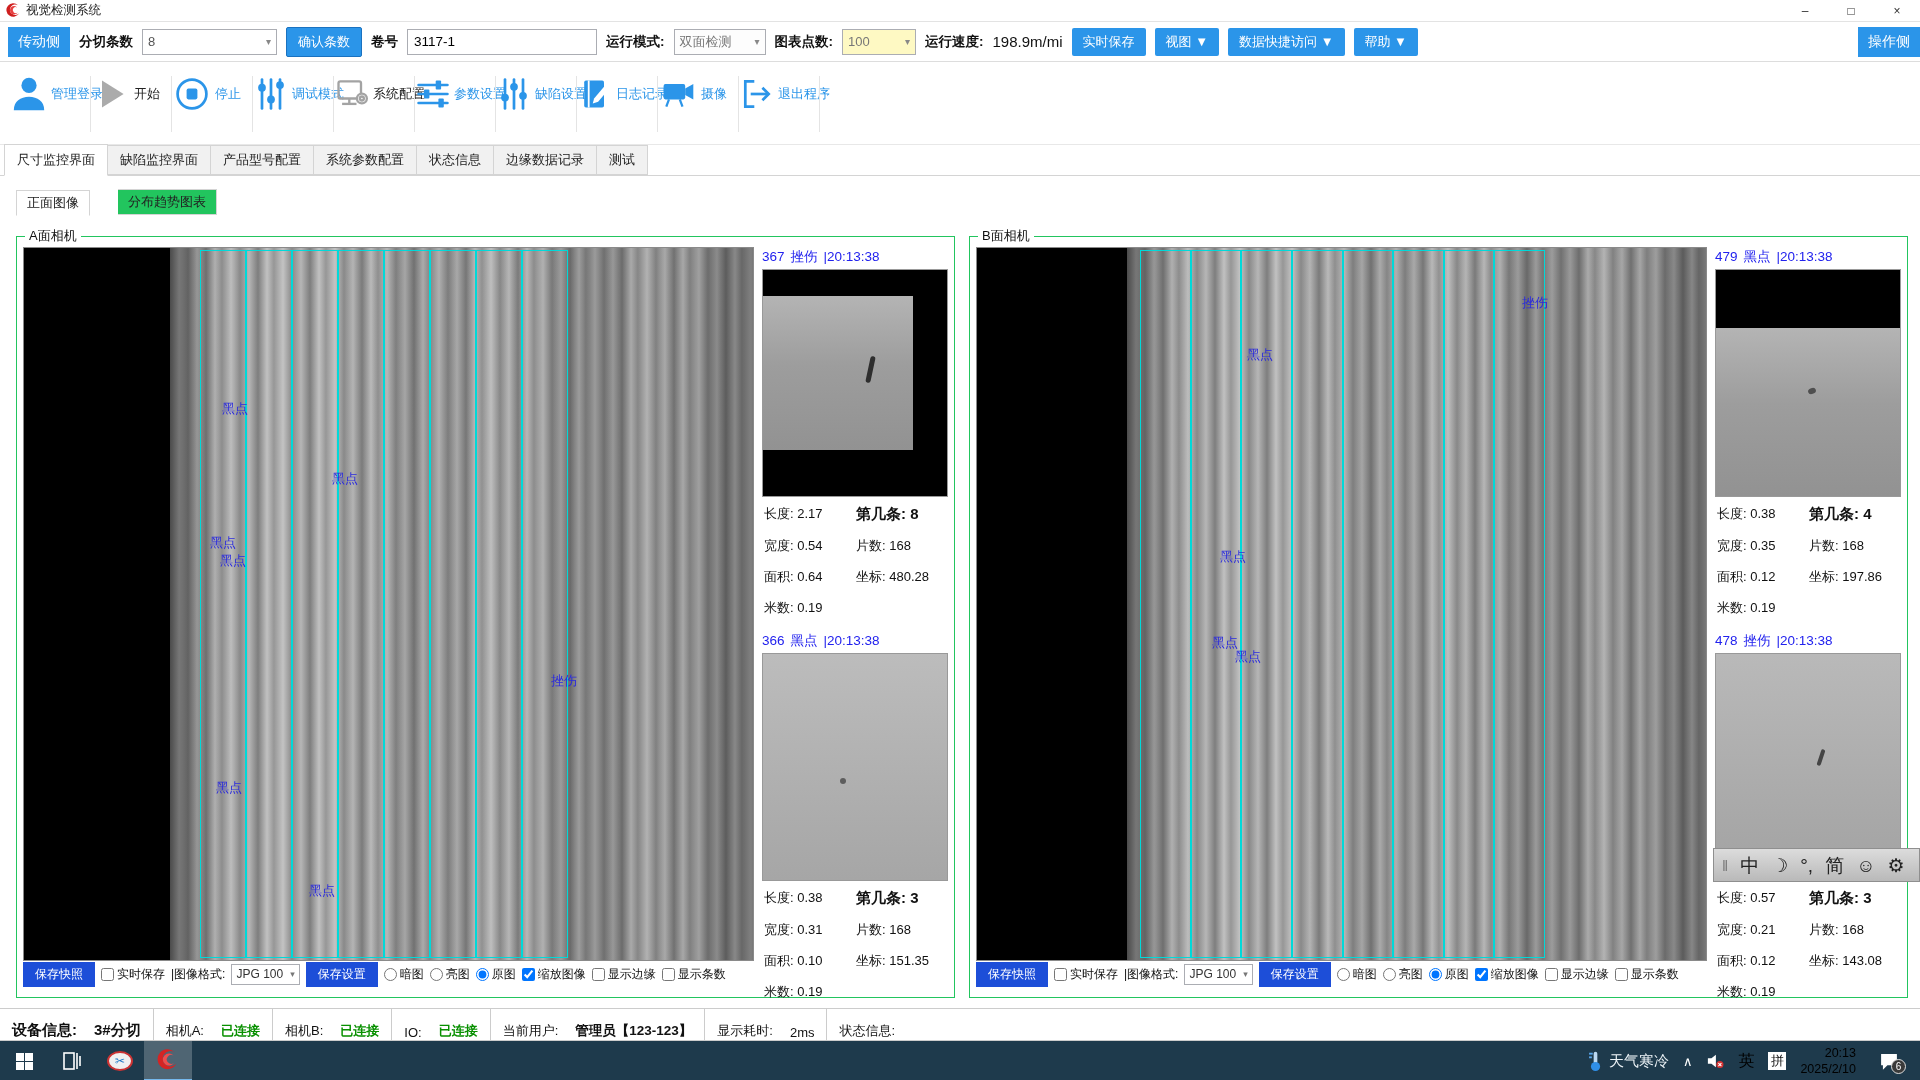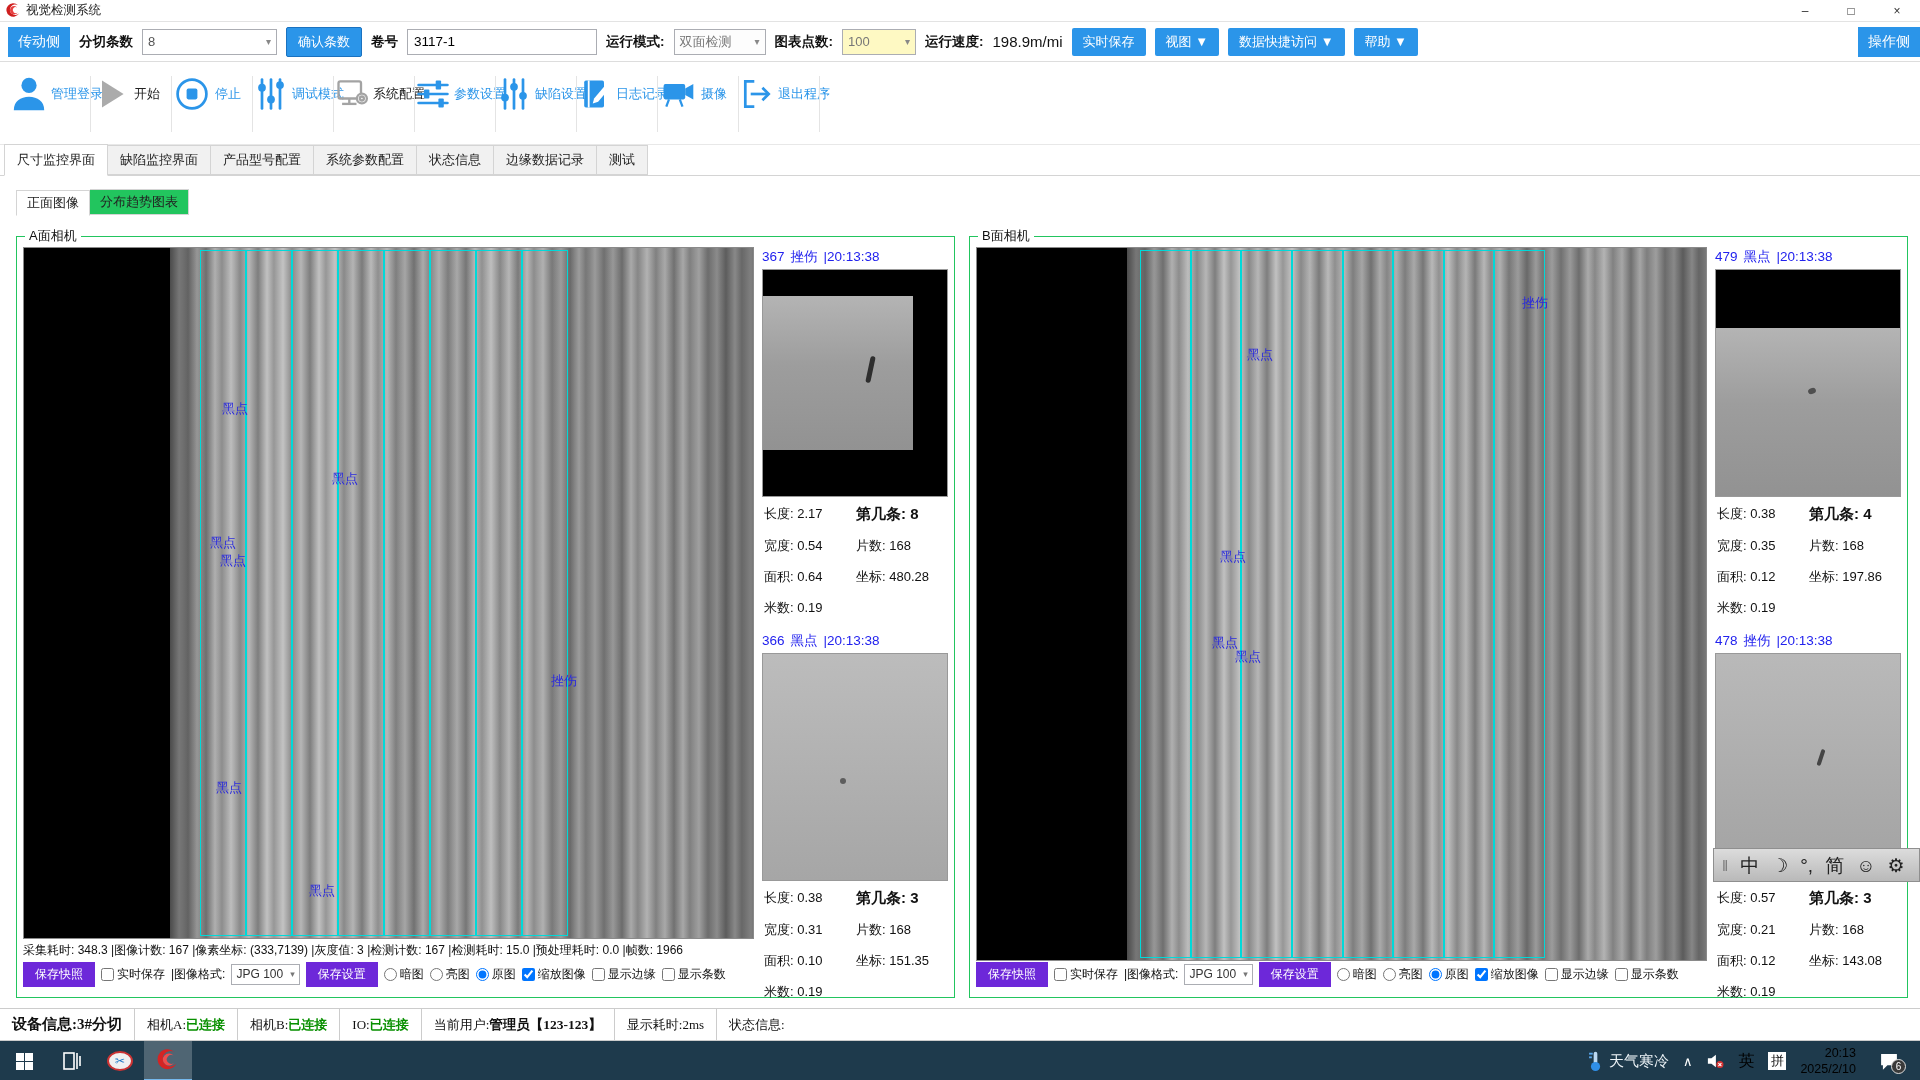--- a/index.html
+++ b/index.html
@@ -34,21 +34,21 @@
   .tool .ticon { width:40px; height:40px; display:flex; align-items:center; justify-content:center; }
   .tool .tlabel { font-size:13px; color:#2b95e9; white-space:nowrap; }
   .tool.muted .tlabel { color:#222; }
   .iconbar .sep { width:1px; height:56px; background:#e4e4e4; margin-top:2px; }
 
   
   .tabstrip { height:31px; display:flex; align-items:flex-end; padding-left:4px; border-bottom:1px solid #d4d4d4; background:#fff; }
   .tab { font-size:13px; padding:0 12px; line-height:28px; background:#f1f1f1; border:1px solid #d4d4d4; border-left:none; color:#222; }
   .tab:first-child { border-left:1px solid #d4d4d4; }
   .tab.active { background:#fff; border-bottom:1px solid #fff; margin-bottom:-1px; line-height:30px; font-size:13px; }
-  .subtabs { display:flex; align-items:flex-end; margin:12px 0 0 16px; height:27px; }
+  .subtabs { display:flex; align-items:flex-end; margin:12px 0 0 16px; height:27px;gap:28px; }
   .subtab { font-size:13px; padding:0 10px; line-height:24px; background:#22c55e; border:1px solid #d4d4d4; border-left:none; color:#222; }
   .subtab:first-child { border-left:1px solid #d4d4d4; }
   .subtab.active { background:#fff; border-bottom:1px solid #fff; margin-bottom:-1px; }
 
   
   .panels { display:flex; gap:14px; padding:0 12px 0 16px; margin-top:12px; }
   .gbox { flex:1; height:771px; border:1px solid #22c55e; padding:2px 6px 20px; }
   .gbox legend { font-size:13px; padding:0 4px; margin-left:2px; color:#111; }
   .panel-inner { display:flex; gap:8px; height:740px; }
   .cam-col { flex:1; display:flex; flex-direction:column; min-width:0; }
@@ -61,21 +61,21 @@
   .stripes-a { left:146px; }
   .stripes-b { left:150px; }
   .boxzone { position:absolute; top:2px; bottom:2px; display:flex; }
   .boxzone-a { left:176px; width:368px; }
   .boxzone-b { left:163px; width:405px; }
   .strip { flex:1; border:1px solid #00d9d9; }
   .img-label { position:absolute; color:#2b2bdd; font-size:13px; white-space:nowrap; }
 
   .status-line { height:22px; display:flex; align-items:center; font-size:12px; white-space:nowrap; overflow:hidden; color:#111; }
   .ctrl-row { height:26px; display:flex; align-items:center; gap:6px; font-size:12px; white-space:nowrap; overflow:hidden; }
-  .btn-sm { background:#6d28d9; color:#fff; border:none; font-size:12px; padding:4px 12px; }
+  .btn-sm { background:#1d4ed8; color:#fff; border:none; font-size:12px; padding:4px 12px; }
   .combo-sm { display:flex; align-items:center; border:1px solid #abadb3; background:#fff; height:21px; padding:0 4px; font-size:12px; color:#333; }
   .combo-sm .arrow { color:#777; font-size:9px; margin-left:7px; }
   .chk, .rdo { display:flex; align-items:center; gap:3px; }
   input[type="checkbox"], input[type="radio"] { width:13px; height:13px; margin:0; }
 
   
   .cards { width:186px; display:flex; flex-direction:column; }
   .card + .card { margin-top:14px; }
   .card-head { color:#2222ee; font-size:13.5px; padding:1px 0 3px; }
   .card-head span { margin-right:6px; }
@@ -88,21 +88,21 @@
   .t-b1 .thumb-gray { left:0; top:58px; right:0; bottom:0; }
   .t-b1 .mark { position:absolute; left:50%; top:52%; width:8px; height:6px; border-radius:50%; background:#4f4f4f; transform:rotate(-18deg); }
   .t-b2 .thumb-gray { left:0; top:0; right:0; bottom:0; background:linear-gradient(180deg,#b9b9b9,#a2a2a2); }
   .t-b2 .mark { position:absolute; left:56%; top:42%; width:4px; height:17px; background:#454545; transform:rotate(18deg); border-radius:2px; }
   .stats { display:grid; grid-template-columns:92px 1fr; padding:8px 2px 0; row-gap:13px; font-size:13px; }
   .stat { white-space:nowrap; }
   .stat-strip { font-weight:bold; font-size:15px; }
 
   
   .statusbar { height:33px; margin-top:10px; border-top:1px solid #ccc; border-bottom:1px solid #ccc; display:flex; align-items:stretch; background:#fff; }
-  .sb-seg { display:flex; align-items:center; gap:0; padding:0 12px; border-right:1px solid #ccc; font-size:13px; white-space:nowrap;font-family:Liberation Serif, serif; }
+  .sb-seg { display:flex; align-items:flex-end; gap:17px; padding:0 12px; border-right:1px solid #ccc; font-size:13px; white-space:nowrap; }
   .sb-device { font-size:15px; font-weight:bold; }
   .sb-green { color:#089000; font-weight:bold; }
   .sb-user { font-weight:bold; font-size:13.5px; }
 
   
   .taskbar { height:40px; background:#1e3a4c; display:flex; align-items:stretch; }
   .tb-btn { width:48px; display:flex; align-items:center; justify-content:center; background:none; border:none; }
   .tb-btn.active-app { background:rgba(255,255,255,.22); border-bottom:2px solid #76b9ed; }
   .win-logo { display:grid; grid-template-columns:8px 8px; grid-template-rows:8px 8px; gap:1px; }
   .win-logo i { background:#fff; }
@@ -328,21 +328,20 @@
               <i class="strip"></i>
           </div>
           <span class="img-label" style="left:198px;top:152px">黑点</span>
           <span class="img-label" style="left:308px;top:222px">黑点</span>
           <span class="img-label" style="left:186px;top:286px">黑点</span>
           <span class="img-label" style="left:196px;top:304px">黑点</span>
           <span class="img-label" style="left:527px;top:424px">挫伤</span>
           <span class="img-label" style="left:192px;top:531px">黑点</span>
           <span class="img-label" style="left:285px;top:634px">黑点</span>
         </div>
-        <div class="status-line">采集耗时: 348.3  |图像计数: 167  |像素坐标: (333,7139)  |灰度值: 3  |检测计数: 167  |检测耗时: 15.0  |预处理耗时: 0.0  |帧数: 1966</div>
         <div class="ctrl-row">
           <button class="btn-sm">保存快照</button>
           <label class="chk">
               <input type="checkbox" style="">
               <span>实时保存</span>
             </label>
           <span>|图像格式:</span>
           <div class="combo-sm">
               <span>JPG 100</span>
               <span class="arrow">▾</span>

